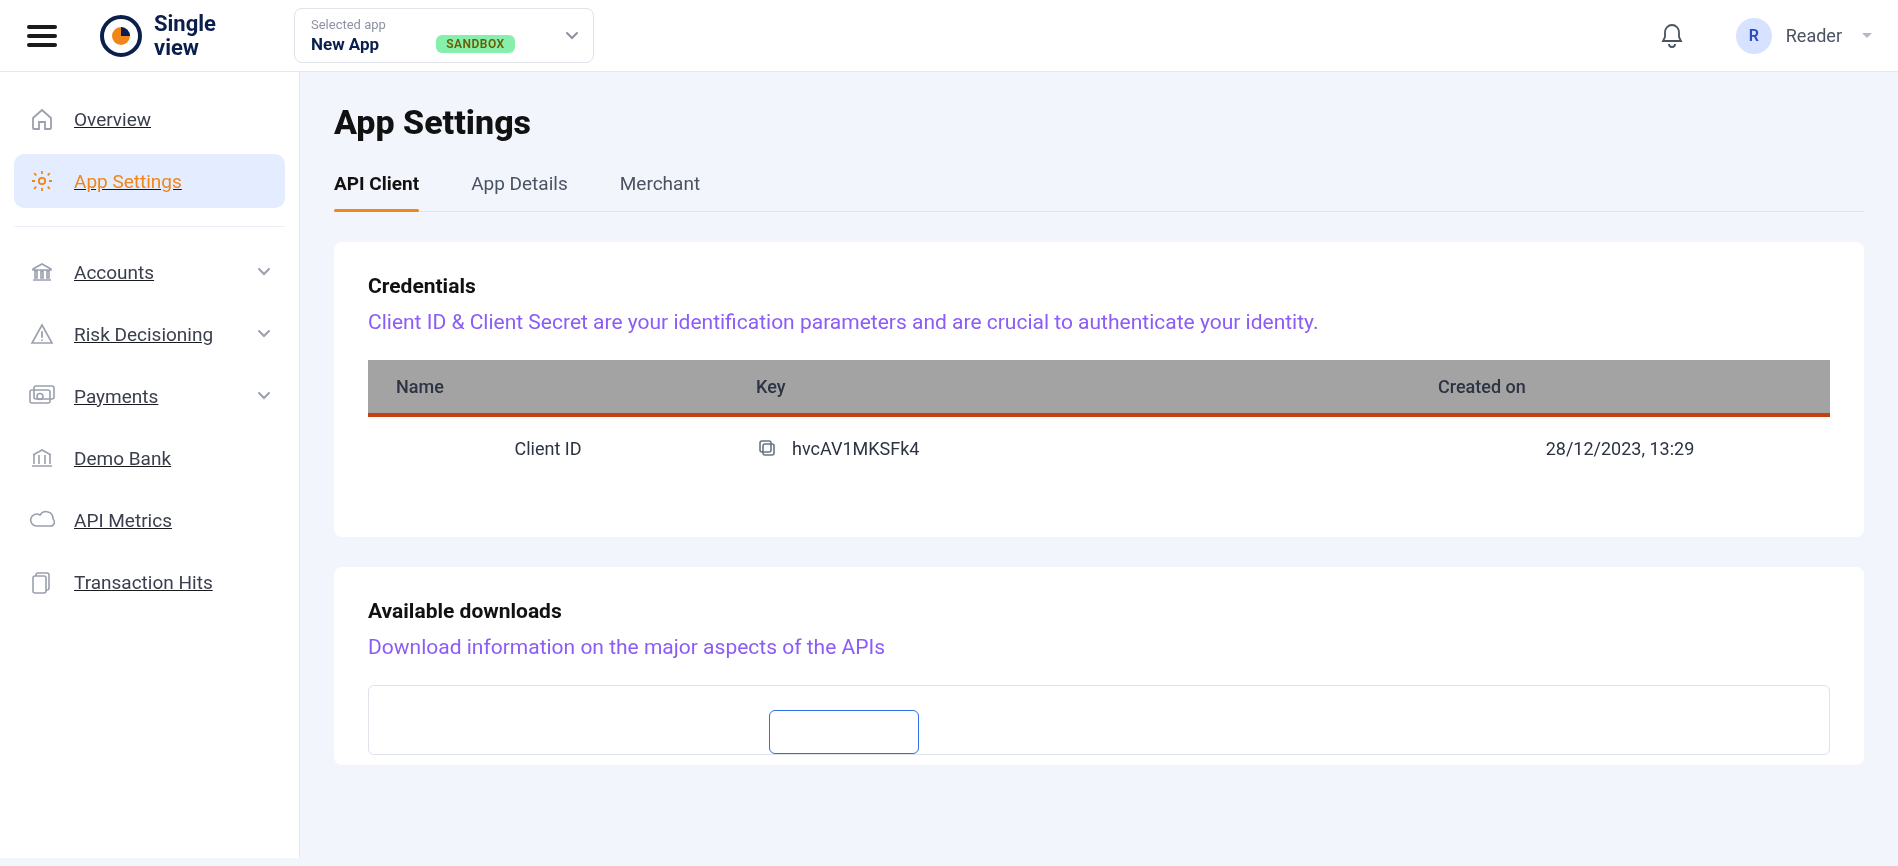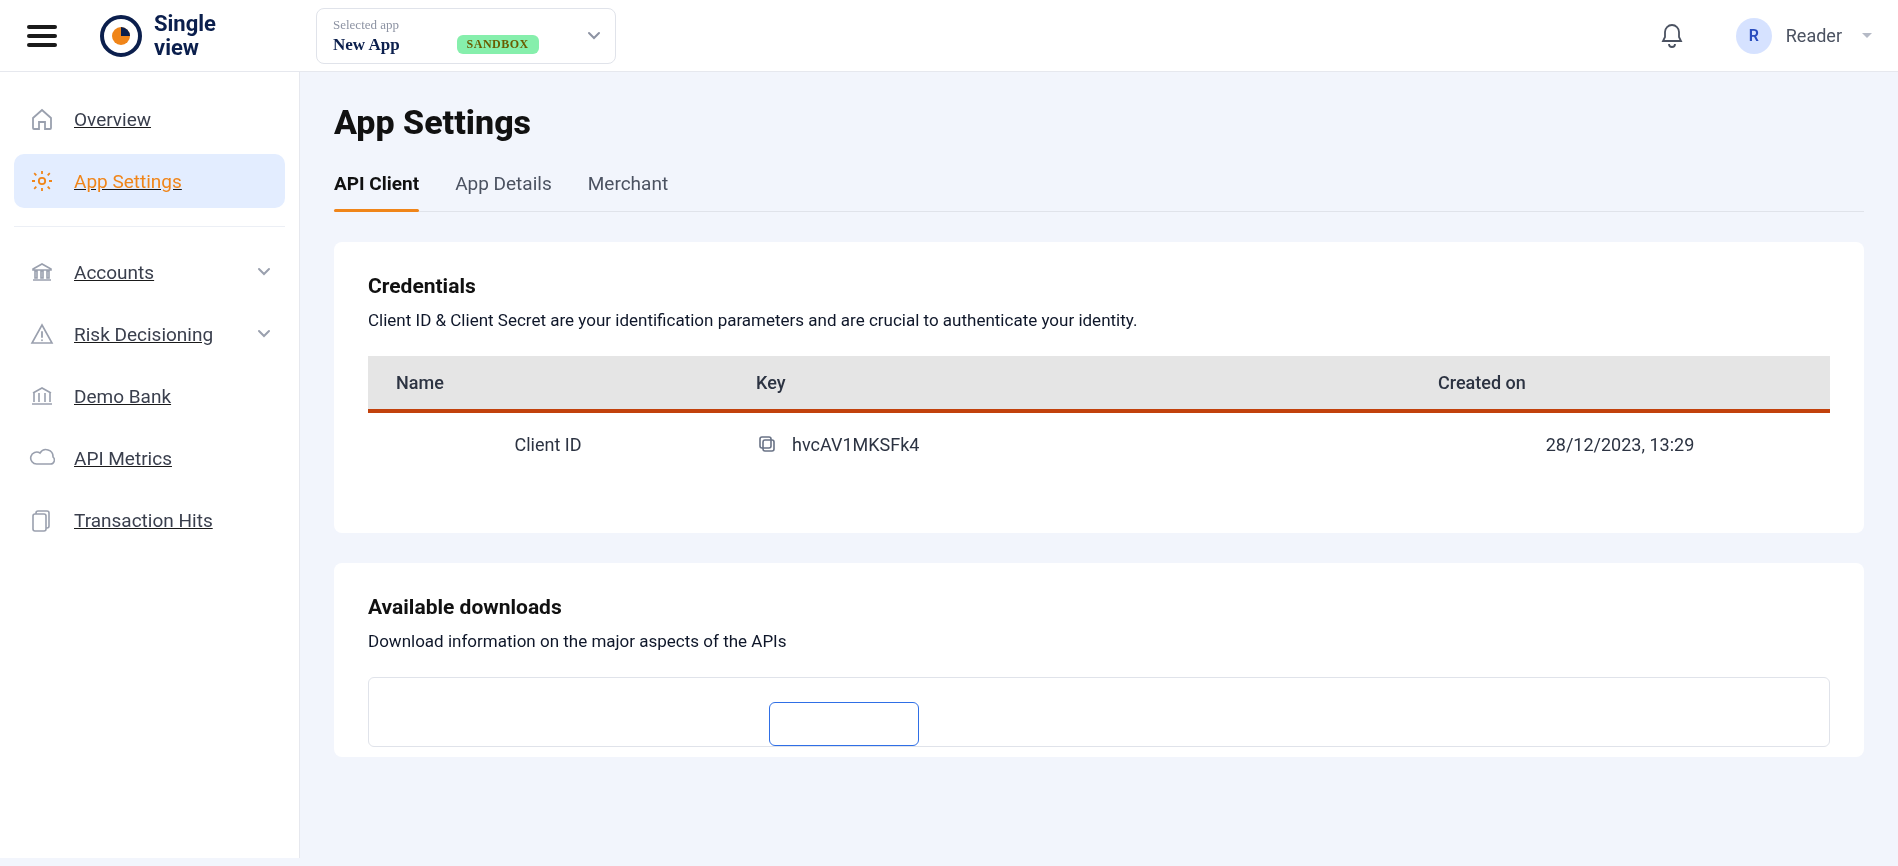--- a/index.html
+++ b/index.html
@@ -33,29 +33,28 @@
     width: 42px; height: 42px; position: relative;
   }
   .logo-text {
     margin-left: 12px;
     line-height: 1.05;
     font-weight: 700;
     font-size: 22px;
     color: #0b1f4d;
   }
   .app-selector {
-    margin-left: 100px;
+    margin-left: 78px;
     border: 1px solid #e0e3ea;
     border-radius: 8px;
     padding: 8px 50px 8px 16px;
     position: relative;
     min-width: 300px;
     background: #fff;
     cursor: pointer;
-    font-family: Liberation Serif, serif;
   }
   .app-selector .label {
     font-size: 13px;
     color: #8d93a3;
   }
   .app-selector .row2 {
     display: flex; align-items: center; gap: 57px; margin-top: 2px;
   }
   .app-selector .app-name {
     font-size: 17px; font-weight: 700; color: #0b1f4d;
@@ -138,21 +137,21 @@
   .main {
     flex: 1;
     padding: 30px 34px;
     overflow: auto;
   }
   .page-title {
     font-size: 34px; font-weight: 800; color: #111;
     margin-bottom: 30px;
   }
   .tabs {
-    display: flex; gap: 36px;
+    display: flex; gap: 52px;
     border-bottom: 1px solid #e0e3ea;
   }
   .tab {
     padding-bottom: 16px;
     font-size: 19px;
     color: #4b5261;
     cursor: pointer;
     position: relative;
   }
   .tab.active {
@@ -167,27 +166,27 @@
   .card {
     background: #fff;
     border-radius: 8px;
     padding: 32px 34px 58px;
     margin-top: 30px;
   }
   .card h3 {
     font-size: 21px; font-weight: 700; color: #111; margin-bottom: 12px;
   }
   .card .desc {
-    font-size: 17px; color: #0f172a; margin-bottom: 26px;
+    font-size: 21px; color: #8b5cf6; margin-bottom: 26px;
   }
 
   
   .cred-table { width: 100%; border-collapse: collapse; }
   .cred-table thead tr {
-    background: #e5e5e5;
+    background: #a3a3a3;
   }
   .cred-table th {
     text-align: left;
     font-weight: 500;
     font-size: 18px;
     color: #2c3342;
     padding: 16px 28px;
   }
   .cred-table td {
     padding: 20px 28px;
@@ -326,20 +325,35 @@
             </svg>
         </span>
         <span class="label">Risk Decisioning</span>
         <span class="chev">
           <svg width="14" height="14" viewBox="0 0 14 14">
               <path d="M2 4l5 5 5-5" stroke="currentColor" stroke-width="2" fill="none" stroke-linecap="round"></path>
             </svg>
         </span>
       </div>
 
+      <div class="nav-item">
+        <span class="icon">
+          <svg width="26" height="22" viewBox="0 0 26 22">
+              <rect x="1" y="5" width="20" height="13" rx="2" fill="none" stroke="currentColor" stroke-width="1.6"></rect>
+              <circle cx="11" cy="11.5" r="3" fill="none" stroke="currentColor" stroke-width="1.6"></circle>
+              <rect x="5" y="1" width="20" height="13" rx="2" fill="none" stroke="currentColor" stroke-width="1.6"></rect>
+            </svg>
+        </span>
+        <span class="label">Payments</span>
+        <span class="chev">
+          <svg width="14" height="14" viewBox="0 0 14 14">
+              <path d="M2 4l5 5 5-5" stroke="currentColor" stroke-width="2" fill="none" stroke-linecap="round"></path>
+            </svg>
+        </span>
+      </div>
 
       <div class="nav-item">
         <span class="icon">
           <svg width="24" height="24" viewBox="0 0 24 24">
               <path d="M3 9l9-5 9 5M4 9v9M9 9v9M15 9v9M20 9v9M2 20h20" stroke="currentColor" stroke-width="1.6" fill="none"></path>
             </svg>
         </span>
         <span class="label">Demo Bank</span>
       </div>
 

